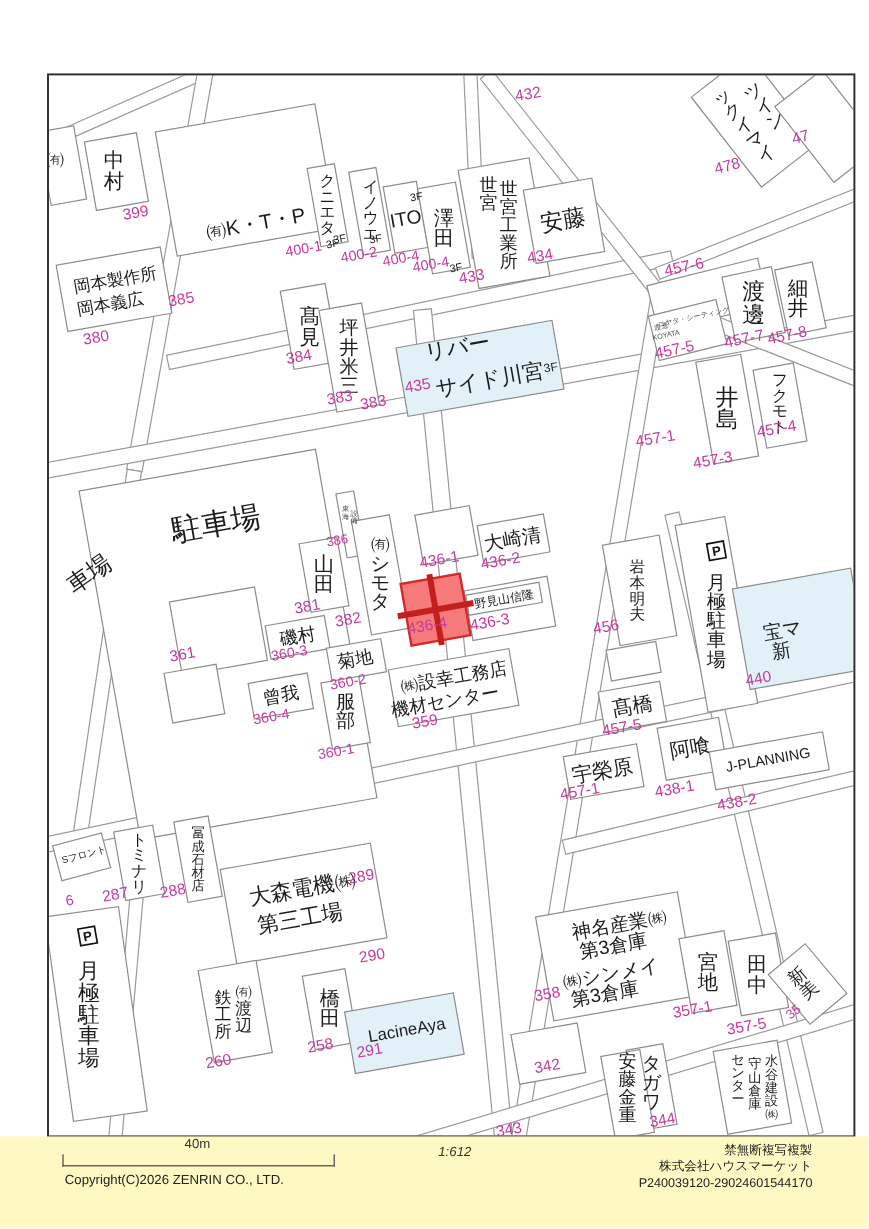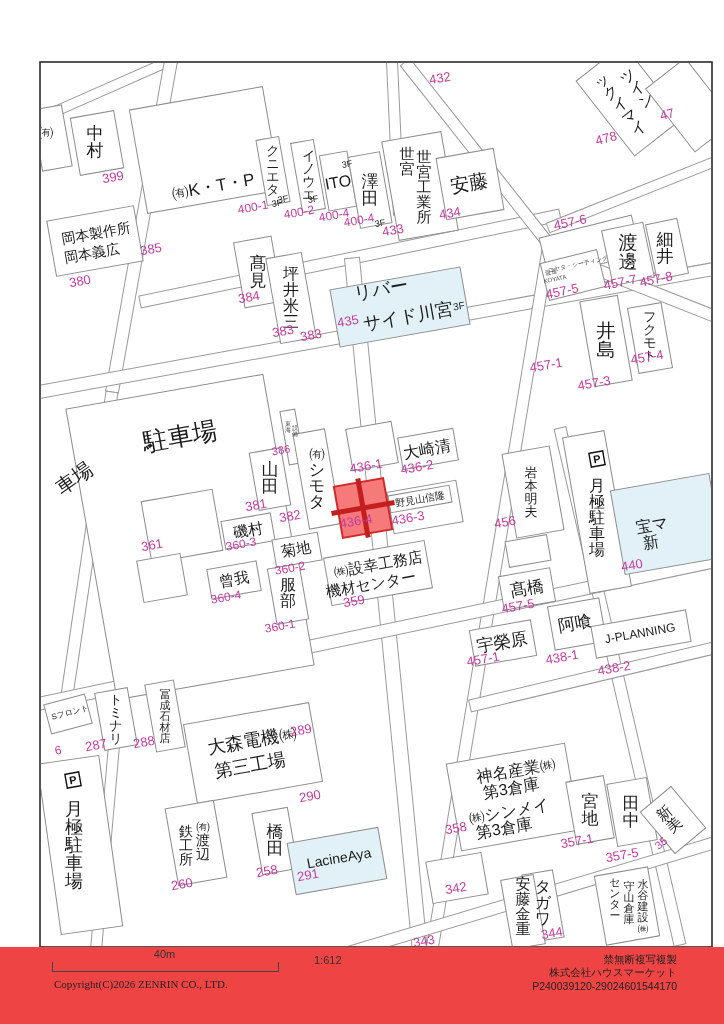--- a/index.html
+++ b/index.html
@@ -1,25 +1,25 @@
 <!DOCTYPE html>
 <html><head>
 <meta charset="utf-8">
 <style>
   html,body{margin:0;padding:0;background:#ffffff;}
   .page{position:relative;width:724px;height:1024px;background:#fff;overflow:hidden;
         font-family:"Liberation Sans",sans-serif;}
   svg{position:absolute;left:0;top:0;font-family:"Liberation Sans",sans-serif;}
-  .footer{position:absolute;left:0;top:947px;width:724px;height:77px;background:#ef4444;}
+  .footer{position:absolute;left:0;top:947px;width:724px;height:77px;background:#fef9c3;}
   .scalebar{position:absolute;left:52px;top:15px;width:225px;height:9px;
             border-left:1.3px solid #444;border-right:1.3px solid #444;border-bottom:1.3px solid #444;}
   .scale-label{position:absolute;left:52px;top:1px;width:225px;text-align:center;
                font-size:11px;color:#333;}
-  .ratio{position:absolute;left:314px;top:7px;width:70px;text-align:left;font-size:11px;color:#333;}
-  .copyright{position:absolute;left:54px;top:31px;font-size:11px;color:#222;font-family:Liberation Serif, serif;}
+  .ratio{position:absolute;left:344px;top:7px;width:70px;text-align:center;font-size:11px;color:#333;font-style:italic;}
+  .copyright{position:absolute;left:54px;top:31px;font-size:11px;color:#222;}
   .rights{position:absolute;right:47px;top:6px;text-align:right;font-size:10.5px;color:#222;line-height:1.28;margin-left:38px;}
 </style>
 </head>
 <body>
 
 <div class="page">
   <svg id="map-svg" width="724" height="1024" viewBox="0 0 724 1024">
     <defs>
       <clipPath id="frame-clip">
           <rect x="41" y="63" width="670" height="883"></rect>

